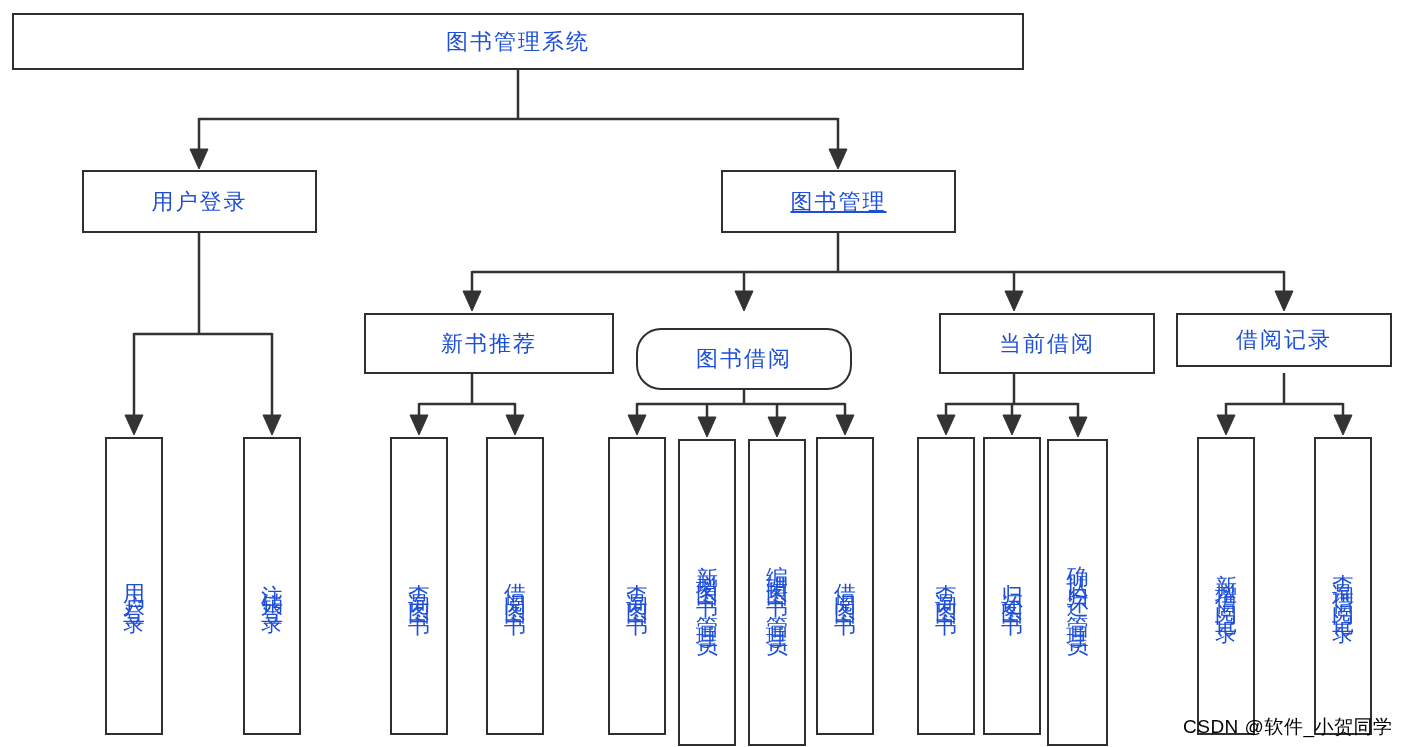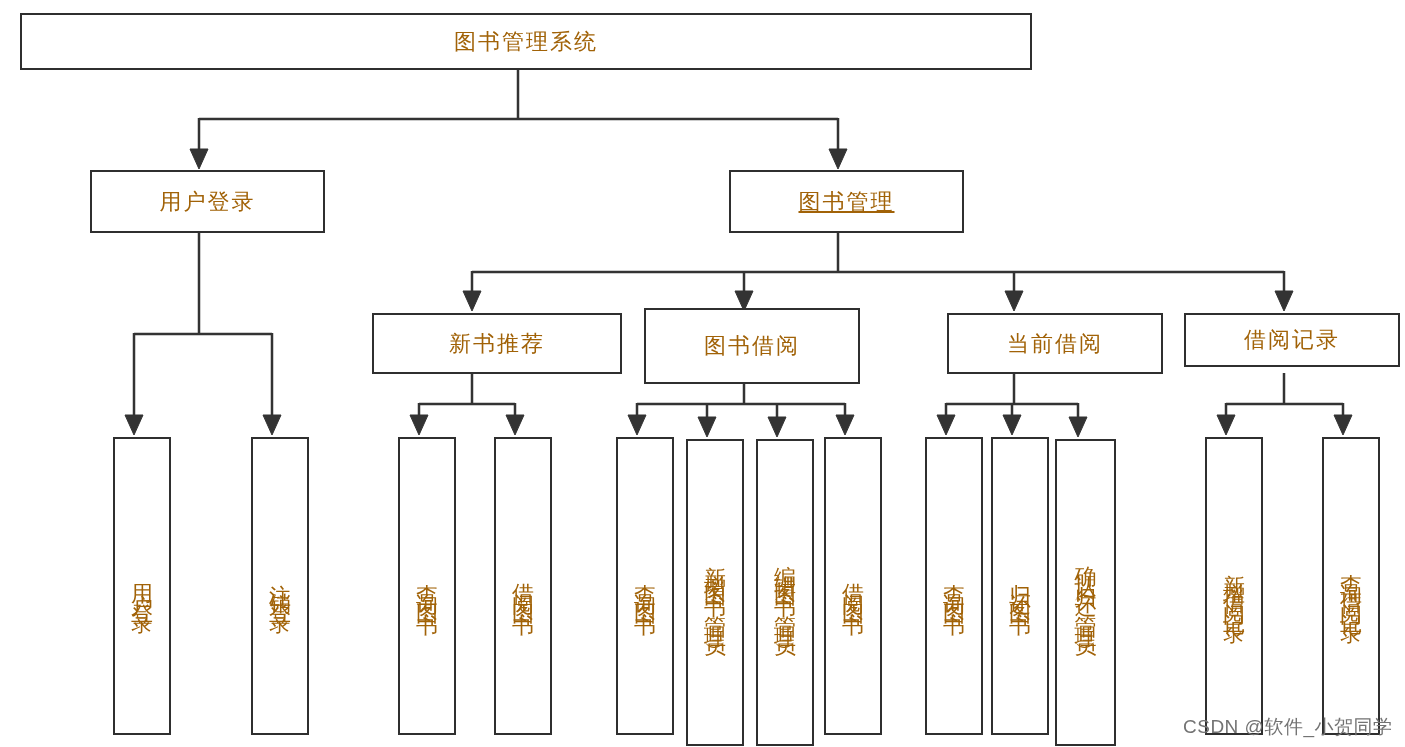--- a/index.html
+++ b/index.html
@@ -14,37 +14,36 @@
   #connectors line{stroke:#333333;stroke-width:2.5;}
   #connectors polygon{fill:#333333;stroke:#333333;}
   .box{
     position:absolute;
     box-sizing:border-box;
     border:2.5px solid #2f2f2f;
     background:#ffffff;
     display:flex;
     align-items:center;
     justify-content:center;
-    color:#a16207;
+    color:#1d4ed8;
     font-weight:500;
-    margin-left:8px;
   }
   .h-label{font-size:22px;letter-spacing:2px;text-align:center;white-space:nowrap;}
   .v-box{
     writing-mode:vertical-rl;
     text-orientation:mixed;
     font-size:22px;
     letter-spacing:10px;
     line-height:1;
   }
   .watermark{
     position:absolute;
     left:1183px;top:714px;
     font-size:19px;
-    color:#737373;
+    color:#000000;
     white-space:nowrap;
     z-index:10;
     letter-spacing:0.5px;
   }
 </style>
 </head>
 <body>
 
 <div id="canvas">
 
@@ -109,21 +108,21 @@
     <line x1="1343" y1="403" x2="1343" y2="417"></line>
     <polygon points="1334,415 1352,415 1343,435"></polygon>
   </svg>
 
   <div class="box h-label" style="left:12px;top:13px;width:1012px;height:57px;">图书管理系统</div>
 
   <div class="box h-label" style="left:82px;top:170px;width:235px;height:63px;">用户登录</div>
   <div class="box h-label" style="left:721px;top:170px;width:235px;height:63px;text-decoration:underline;">图书管理</div>
 
   <div class="box h-label" style="left:364px;top:313px;width:250px;height:61px;">新书推荐</div>
-  <div class="box h-label" style="left:636px;top:308px;width:216px;height:76px;">图书借阅</div>
+  <div class="box h-label" style="left:636px;top:328px;width:216px;height:62px;border-radius:25px;">图书借阅</div>
   <div class="box h-label" style="left:939px;top:313px;width:216px;height:61px;">当前借阅</div>
   <div class="box h-label" style="left:1176px;top:313px;width:216px;height:54px;">借阅记录</div>
 
   <div class="box v-box" style="left:105px;top:437px;width:58px;height:298px;">用户登录</div>
   <div class="box v-box" style="left:243px;top:437px;width:58px;height:298px;">注销登录</div>
 
   <div class="box v-box" style="left:390px;top:437px;width:58px;height:298px;">查询图书</div>
   <div class="box v-box" style="left:486px;top:437px;width:58px;height:298px;">借阅图书</div>
 
   <div class="box v-box" style="left:608px;top:437px;width:58px;height:298px;">查询图书</div>

